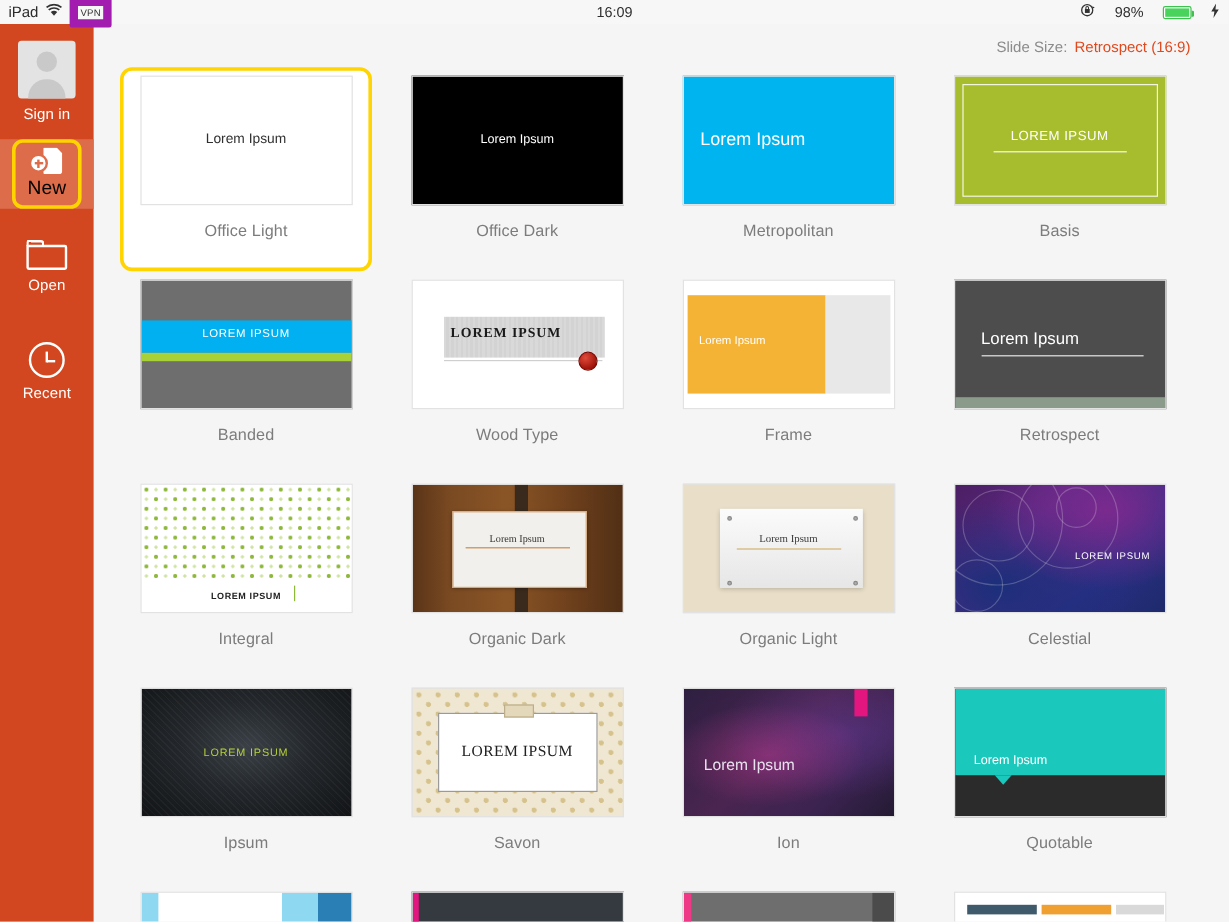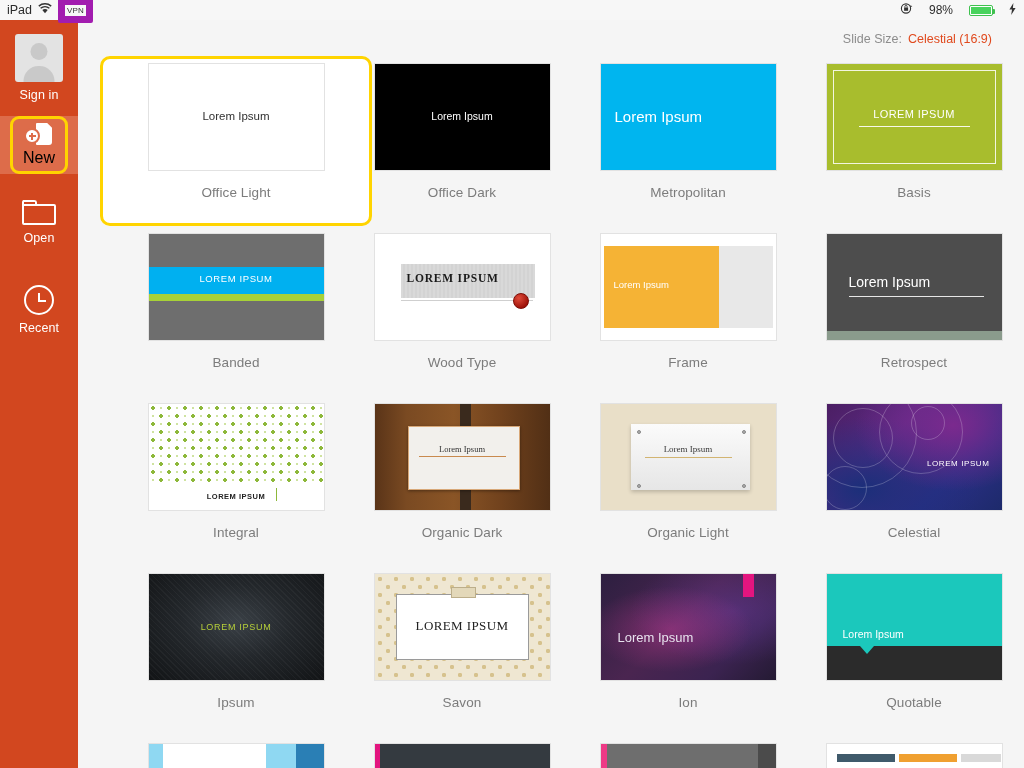--- a/index.html
+++ b/index.html
@@ -144,21 +144,21 @@
 
   #grid {
     display: grid;
     grid-template-columns: repeat(4, 226px);
     column-gap: 0px;
     row-gap: 0px;
     padding-left: 22px;
     margin-top: 8px;
   }
   .cell {
-    width: 272px; height: 170px;
+    width: 210px; height: 170px;
     display: flex; flex-direction: column;
     align-items: center;
     padding-top: 7px;
   }
   .cell.sel {
     border: 3px solid #ffd400;
     border-radius: 10px;
     background: #ffffff;
     padding-top: 4px;
   }
@@ -396,20 +396,21 @@
     <span class="ipad-label">iPad</span>
     <span>
       <svg width="14" height="11" viewBox="0 0 14 11">
         <path d="M7 10.2 L4.3 7.1 a4.2 4.2 0 0 1 5.4 0 Z" fill="#333"></path>
         <path d="M2.6 5.3 a6.8 6.8 0 0 1 8.8 0" stroke="#333" stroke-width="1.4" fill="none"></path>
         <path d="M0.8 3.1 a9.5 9.5 0 0 1 12.4 0" stroke="#333" stroke-width="1.4" fill="none"></path>
       </svg>
     </span>
     <span class="vpn-badge">VPN</span>
   </div>
+  <div id="status-center">16:09</div>
   <div id="status-right">
     <span>
       <svg width="13" height="13" viewBox="0 0 13 13">
         <circle cx="6" cy="6.5" r="4.6" stroke="#333" stroke-width="1.1" fill="none"></circle>
         <rect x="4.1" y="5.5" width="4" height="3.3" fill="#333"></rect>
         <path d="M4.9 5.5 v-1 a1.1 1.1 0 0 1 2.2 0 v1" stroke="#333" stroke-width=".9" fill="none"></path>
         <path d="M10.3 3.2 l2 1 -2 1 z" fill="#333"></path>
       </svg>
     </span>
     <span>98%</span>
@@ -455,21 +456,21 @@
   <div class="side-item" id="side-recent">
     <div class="icon-clock"></div>
     <div class="side-label">Recent</div>
   </div>
 </div>
 
 <div id="main">
 
   <div id="slide-size-bar">
     <span id="slide-size-label">Slide Size:</span>
-    <span id="slide-size-value">Celestial (16:9)</span>
+    <span id="slide-size-value">Retrospect (16:9)</span>
   </div>
 
   <div id="grid">
       <div class="cell sel">
         <div class="thumb office-light">
           <div class="t-text">Lorem Ipsum</div>
         </div>
         <div class="cap">Office Light</div>
       </div>
       <div class="cell">

